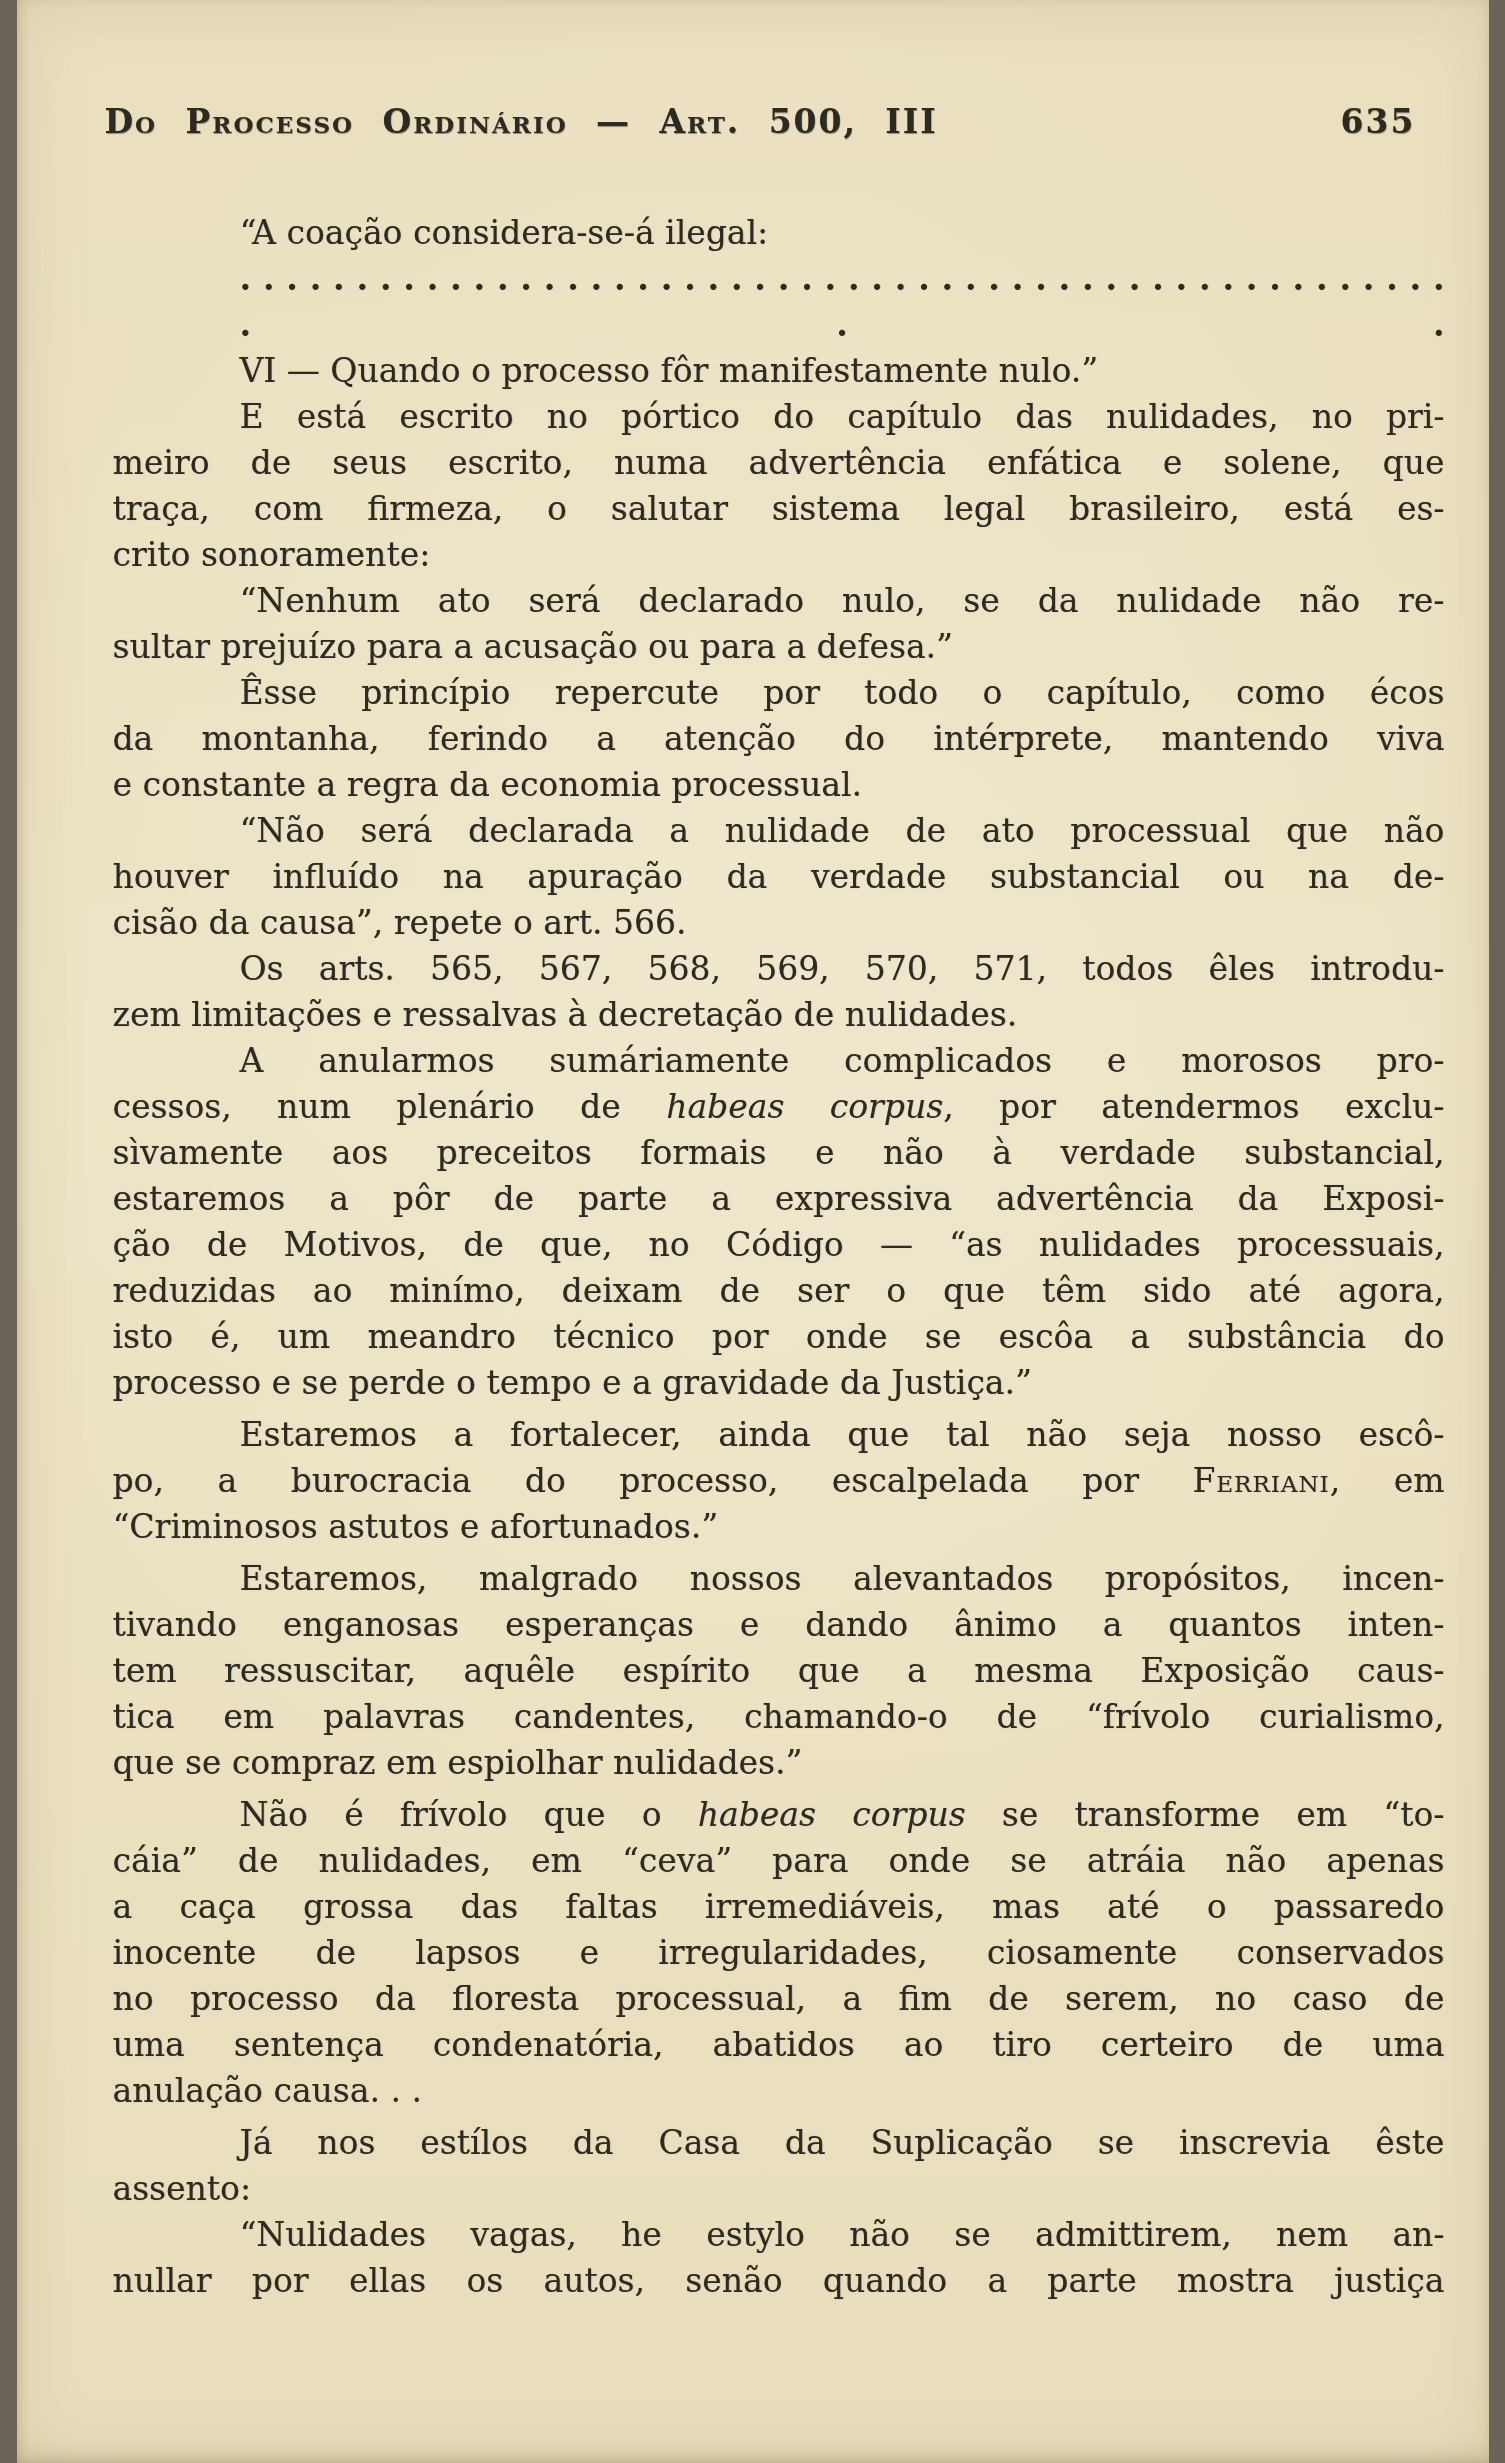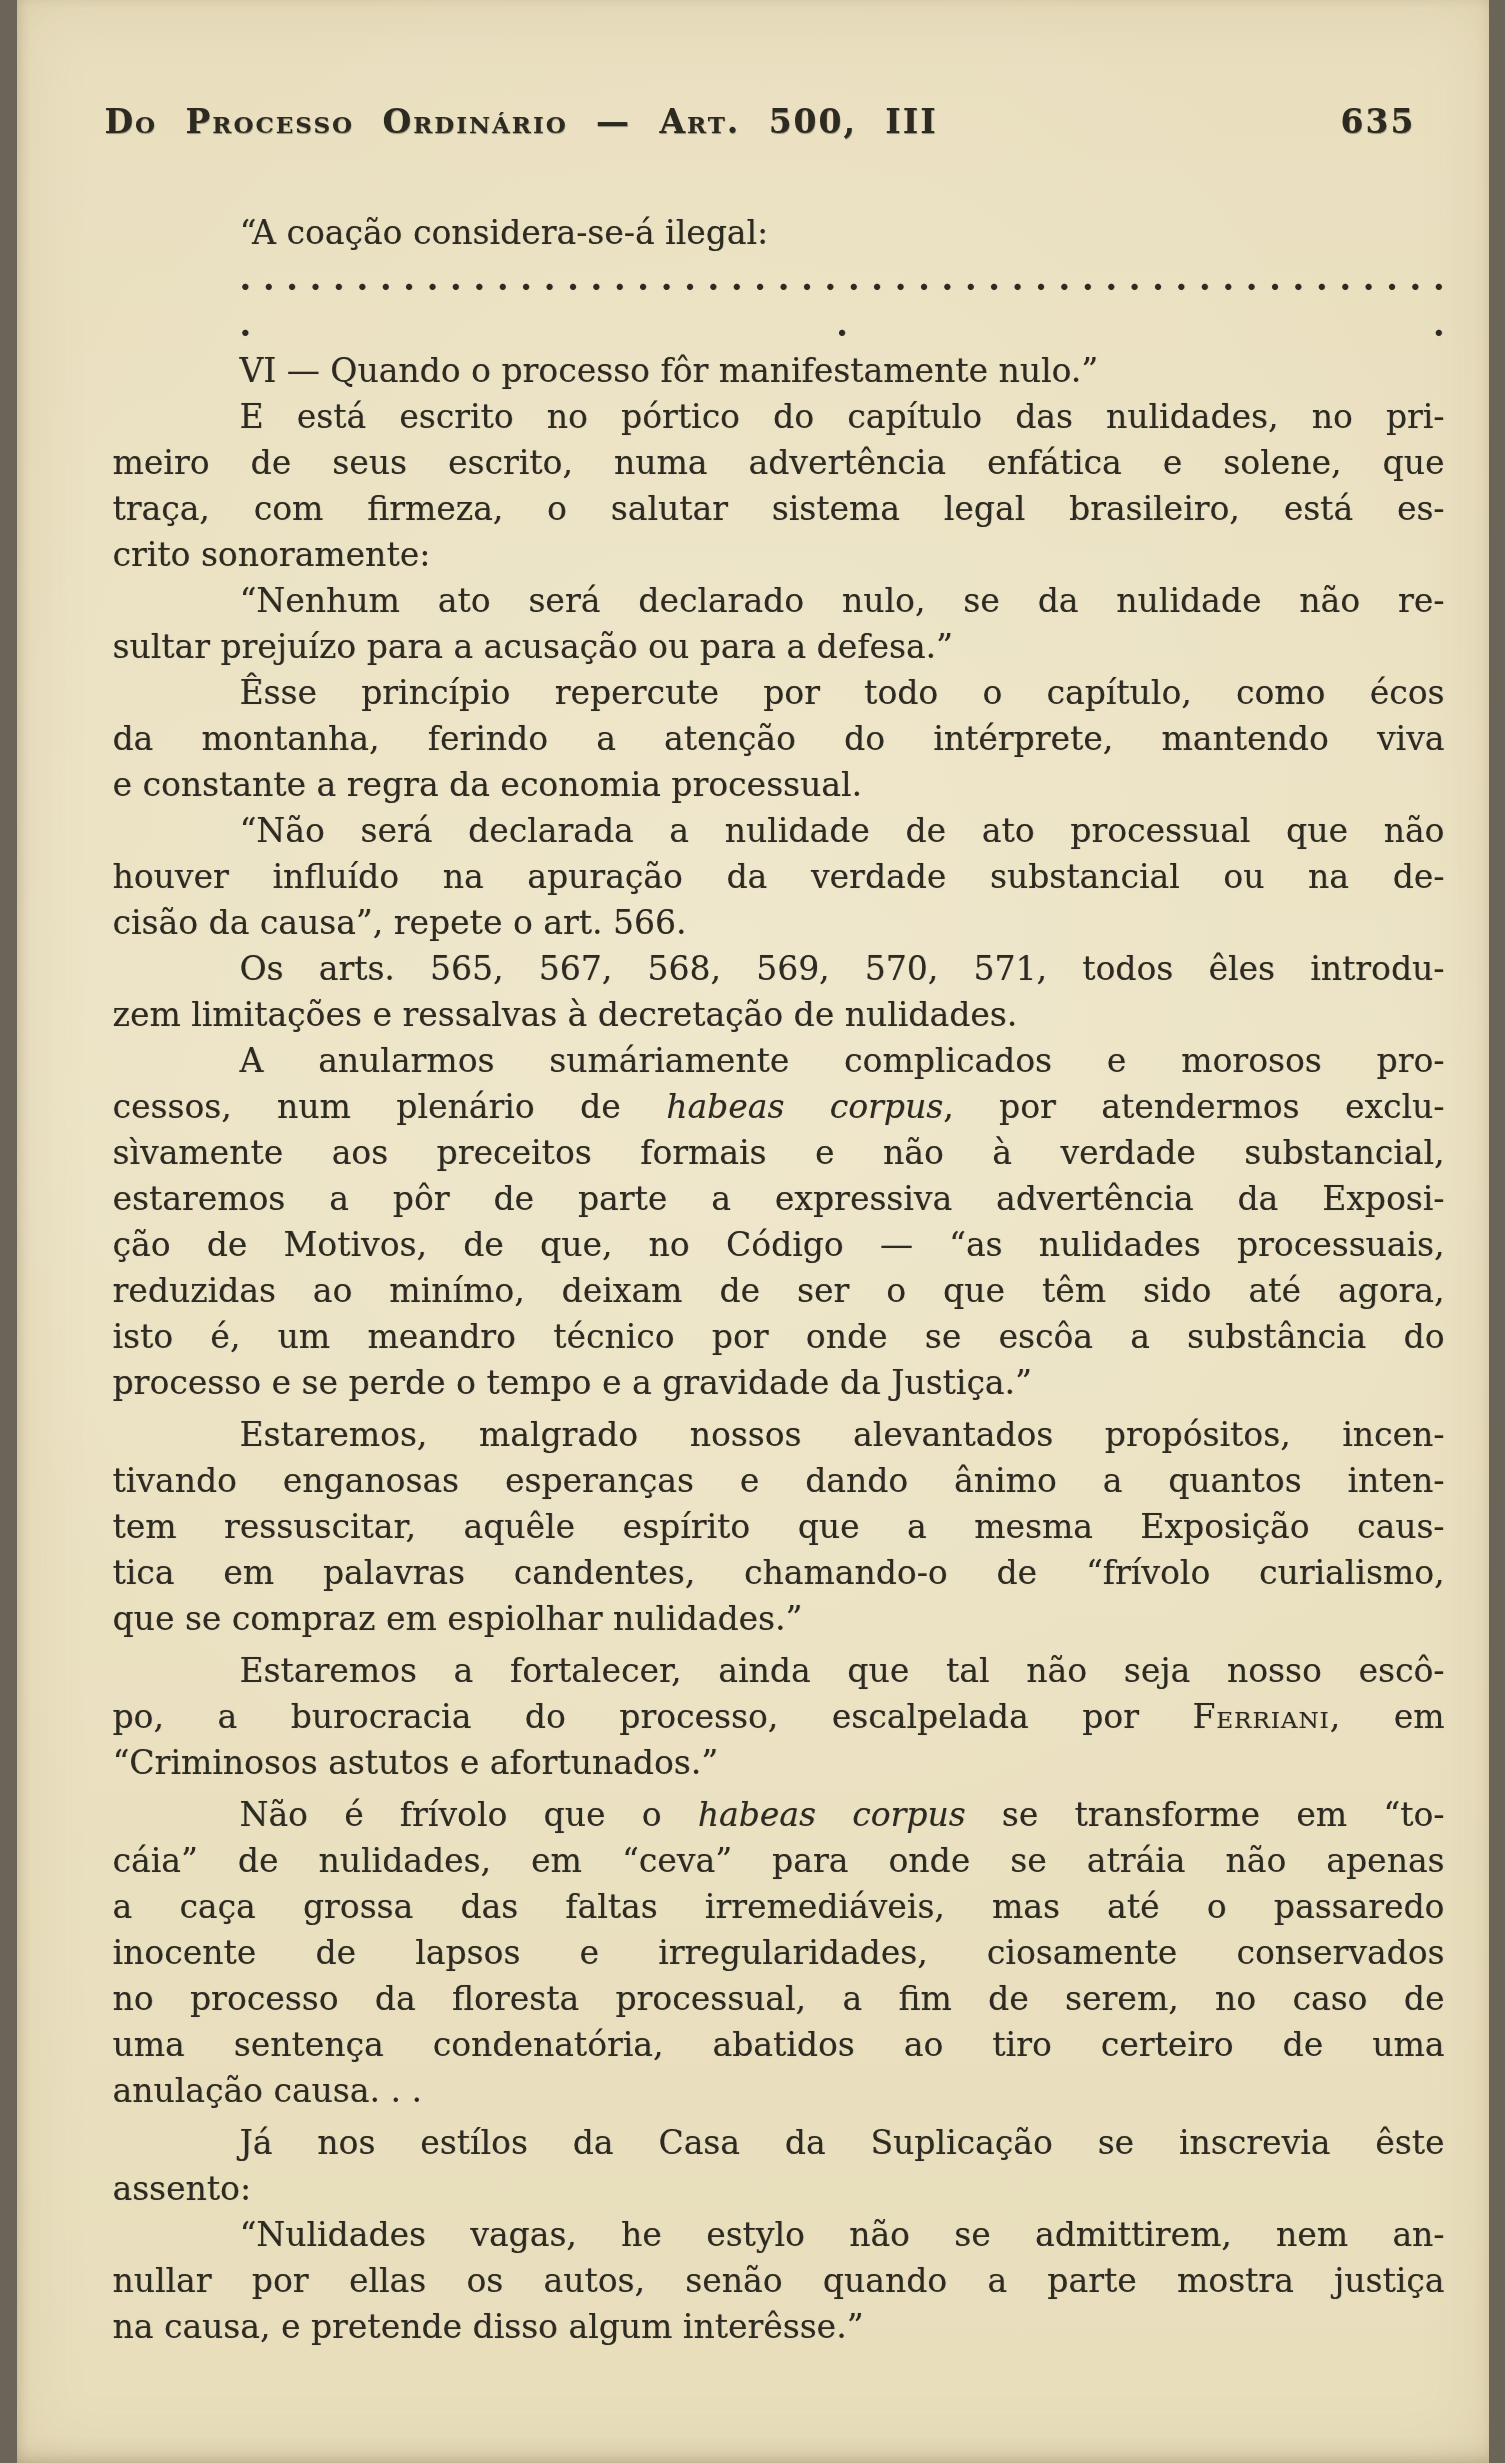--- a/index.html
+++ b/index.html
@@ -112,44 +112,43 @@
         <div class="line indent j"><span>A anularmos sumáriamente complicados e morosos pro-</span></div>
         <div class="line j"><span>cessos, num plenário de </span><span class="it">habeas corpus</span><span>, por atendermos exclu-</span></div>
         <div class="line j"><span>sìvamente aos preceitos formais e não à verdade substancial,</span></div>
         <div class="line j"><span>estaremos a pôr de parte a expressiva advertência da Exposi-</span></div>
         <div class="line j"><span>ção de Motivos, de que, no Código — “as nulidades processuais,</span></div>
         <div class="line j"><span>reduzidas ao minímo, deixam de ser o que têm sido até agora,</span></div>
         <div class="line j"><span>isto é, um meandro técnico por onde se escôa a substância do</span></div>
         <div class="line left"><span>processo e se perde o tempo e a gravidade da Justiça.”</span></div>
       </div>
       <div class="para gap">
+        <div class="line indent j"><span>Estaremos a fortalecer, ainda que tal não seja nosso escô-</span></div>
+        <div class="line j"><span>po, a burocracia do processo, escalpelada por </span><span class="sc">Ferriani</span><span>, em</span></div>
+        <div class="line left"><span>“Criminosos astutos e afortunados.”</span></div>
+      </div>
+      <div class="para gap">
         <div class="line indent j"><span>Estaremos, malgrado nossos alevantados propósitos, incen-</span></div>
         <div class="line j"><span>tivando enganosas esperanças e dando ânimo a quantos inten-</span></div>
         <div class="line j"><span>tem ressuscitar, aquêle espírito que a mesma Exposição caus-</span></div>
         <div class="line j"><span>tica em palavras candentes, chamando-o de “frívolo curialismo,</span></div>
         <div class="line left"><span>que se compraz em espiolhar nulidades.”</span></div>
-      </div>
-      <div class="para gap">
-        <div class="line indent j"><span>Estaremos a fortalecer, ainda que tal não seja nosso escô-</span></div>
-        <div class="line j"><span>po, a burocracia do processo, escalpelada por </span><span class="sc">Ferriani</span><span>, em</span></div>
-        <div class="line left"><span>“Criminosos astutos e afortunados.”</span></div>
       </div>
       <div class="para gap">
         <div class="line indent j"><span>Não é frívolo que o </span><span class="it">habeas corpus</span><span> se transforme em “to-</span></div>
         <div class="line j"><span>cáia” de nulidades, em “ceva” para onde se atráia não apenas</span></div>
         <div class="line j"><span>a caça grossa das faltas irremediáveis, mas até o passaredo</span></div>
         <div class="line j"><span>inocente de lapsos e irregularidades, ciosamente conservados</span></div>
         <div class="line j"><span>no processo da floresta processual, a fim de serem, no caso de</span></div>
         <div class="line j"><span>uma sentença condenatória, abatidos ao tiro certeiro de uma</span></div>
         <div class="line left"><span>anulação causa. . .</span></div>
       </div>
       <div class="para gap">
         <div class="line indent j"><span>Já nos estílos da Casa da Suplicação se inscrevia êste</span></div>
         <div class="line left"><span>assento:</span></div>
       </div>
       <div class="para">
         <div class="line indent j"><span>“Nulidades vagas, he estylo não se admittirem, nem an-</span></div>
         <div class="line j"><span>nullar por ellas os autos, senão quando a parte mostra justiça</span></div>
-        <div class="line left"><span>na causa, e pretende disso algum interêsse.”</span></div>
       </div>
     </main>
 </div>
 
 
 </body></html>

